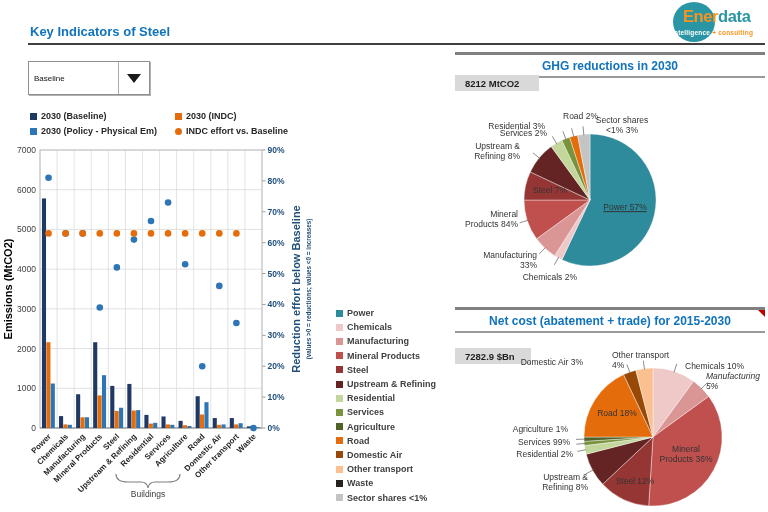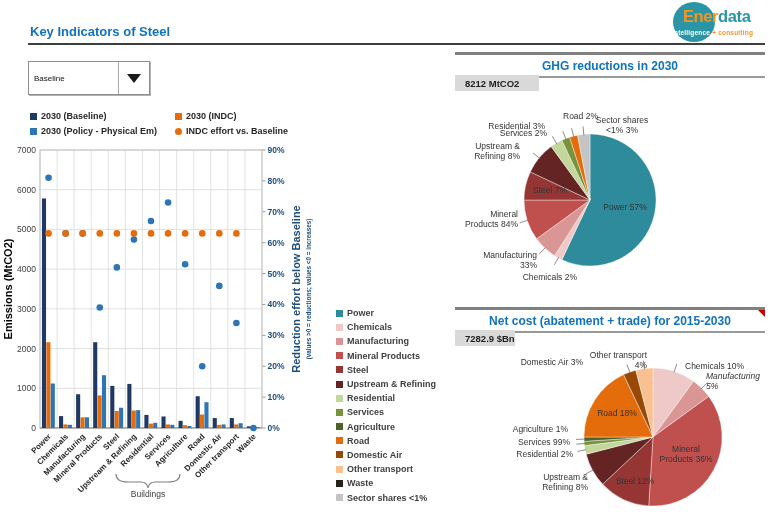--- a/index.html
+++ b/index.html
@@ -314,21 +314,21 @@
       <path d="M135 100 L114.6 37.2 A66 66 0 0 1 122.6 35.2 Z" fill="#E46C0A" stroke="#fff" stroke-width="0.4"></path>
       <line x1="118.8" y1="37.0" x2="116.6" y2="28.3" stroke="#808080" stroke-width="0.9"></line>
       <path d="M135 100 L122.6 35.2 A66 66 0 0 1 135.0 34.0 Z" fill="#C4C4C4" stroke="#fff" stroke-width="0.4"></path>
       <line x1="128.9" y1="35.3" x2="128.0" y2="26.3" stroke="#808080" stroke-width="0.9"></line>
     </svg>
 
   <div class="section-header" style="top:307px">
     <span>Net cost (abatement + trade) for 2015-2030</span>
     <span class="note-marker"></span>
   </div>
-  <div class="value-chip" style="top:330px;width:60px">7282.9 $Bn</div>
+  <div class="value-chip" style="top:348px;width:76px">7282.9 $Bn</div>
   <svg id="pie2-svg" width="313" height="162" viewBox="0 0 313 162">
       <path d="M198 87 L198.0 18.0 A69 69 0 0 1 238.6 31.2 Z" fill="#EFC9C8" stroke="#fff" stroke-width="0.4"></path>
       <line x1="219.0" y1="22.3" x2="221.8" y2="13.8" stroke="#808080" stroke-width="0.9"></line>
       <path d="M198 87 L238.6 31.2 A69 69 0 0 1 253.8 46.4 Z" fill="#D99694" stroke="#fff" stroke-width="0.4"></path>
       <line x1="246.1" y1="38.9" x2="252.4" y2="32.6" stroke="#808080" stroke-width="0.9"></line>
       <path d="M198 87 L253.8 46.4 A69 69 0 0 1 193.7 155.9 Z" fill="#C0504D" stroke="#fff" stroke-width="0.4"></path>
       <path d="M198 87 L193.7 155.9 A69 69 0 0 1 147.7 134.2 Z" fill="#963634" stroke="#fff" stroke-width="0.4"></path>
       <path d="M198 87 L147.7 134.2 A69 69 0 0 1 131.2 104.2 Z" fill="#632423" stroke="#fff" stroke-width="0.4"></path>
       <line x1="138.4" y1="119.8" x2="130.5" y2="124.1" stroke="#808080" stroke-width="0.9"></line>
       <path d="M198 87 L131.2 104.2 A69 69 0 0 1 129.5 95.6 Z" fill="#C3D69B" stroke="#fff" stroke-width="0.4"></path>
@@ -338,36 +338,36 @@
       <path d="M198 87 L129.1 91.3 A69 69 0 0 1 129.0 87.0 Z" fill="#4F6228" stroke="#fff" stroke-width="0.4"></path>
       <line x1="130.0" y1="89.1" x2="121.0" y2="89.4" stroke="#808080" stroke-width="0.9"></line>
       <path d="M198 87 L129.0 87.0 A69 69 0 0 1 168.6 24.6 Z" fill="#E46C0A" stroke="#fff" stroke-width="0.4"></path>
       <path d="M198 87 L168.6 24.6 A69 69 0 0 1 180.8 20.2 Z" fill="#984807" stroke="#fff" stroke-width="0.4"></path>
       <line x1="175.0" y1="23.0" x2="171.9" y2="14.6" stroke="#808080" stroke-width="0.9"></line>
       <path d="M198 87 L180.8 20.2 A69 69 0 0 1 198.0 18.0 Z" fill="#FAC090" stroke="#fff" stroke-width="0.4"></path>
       <line x1="189.5" y1="19.5" x2="188.3" y2="10.6" stroke="#808080" stroke-width="0.9"></line>
     </svg>
 
   <div class="pie-labels" id="pie-labels">
-      <div class="pie-label" style="left: 625px; top: 208px; width: 62px; text-align: center; transform: translate(-50%, -50%);">Power 57%</div>
+      <div class="pie-label" style="left: 625px; top: 208px; width: 62px; text-align: center; transform: translate(-50%, -50%); text-decoration: underline;">Power 57%</div>
       <div class="pie-label" style="left: 577px; top: 278px; width: 62px; text-align: right; transform: translate(-100%, -50%);">Chemicals 2%</div>
       <div class="pie-label" style="left: 537px; top: 261px; width: 62px; text-align: right; transform: translate(-100%, -50%);">Manufacturing 33%</div>
       <div class="pie-label" style="left: 518px; top: 220px; width: 62px; text-align: right; transform: translate(-100%, -50%);">Mineral Products 84%</div>
       <div class="pie-label" style="left: 550px; top: 191px; width: 62px; text-align: center; transform: translate(-50%, -50%);">Steel 7%</div>
       <div class="pie-label" style="left: 520px; top: 152px; width: 62px; text-align: right; transform: translate(-100%, -50%);">Upstream &amp; Refining 8%</div>
       <div class="pie-label" style="left: 545px; top: 127px; width: 70px; text-align: right; transform: translate(-100%, -50%);">Residential 3%</div>
       <div class="pie-label" style="left: 547px; top: 134px; width: 70px; text-align: right; transform: translate(-100%, -50%);">Services 2%</div>
       <div class="pie-label" style="left: 594px; top: 117px; width: 62px; text-align: left; transform: translate(-50%, -50%);">Road 2%</div>
       <div class="pie-label" style="left: 622px; top: 126px; width: 62px; text-align: center; transform: translate(-50%, -50%);">Sector shares &lt;1% 3%</div>
       <div class="pie-label" style="left: 685px; top: 367px; width: 70px; text-align: left; transform: translate(0px, -50%);">Chemicals 10%</div>
       <div class="pie-label" style="left: 706px; top: 382px; width: 62px; text-align: left; transform: translate(0px, -50%); font-style: italic;">Manufacturing 5%</div>
       <div class="pie-label" style="left: 686px; top: 455px; width: 62px; text-align: center; transform: translate(-50%, -50%);">Mineral Products 36%</div>
       <div class="pie-label" style="left: 635px; top: 482px; width: 62px; text-align: center; transform: translate(-50%, -50%);">Steel 12%</div>
       <div class="pie-label" style="left: 588px; top: 483px; width: 62px; text-align: right; transform: translate(-100%, -50%);">Upstream &amp; Refining 8%</div>
       <div class="pie-label" style="left: 573px; top: 455px; width: 70px; text-align: right; transform: translate(-100%, -50%);">Residential 2%</div>
       <div class="pie-label" style="left: 570px; top: 443px; width: 70px; text-align: right; transform: translate(-100%, -50%);">Services 99%</div>
       <div class="pie-label" style="left: 568px; top: 430px; width: 70px; text-align: right; transform: translate(-100%, -50%);">Agriculture 1%</div>
       <div class="pie-label" style="left: 617px; top: 414px; width: 62px; text-align: center; transform: translate(-50%, -50%);">Road 18%</div>
       <div class="pie-label" style="left: 583px; top: 363px; width: 72px; text-align: right; transform: translate(-100%, -50%);">Domestic Air 3%</div>
-      <div class="pie-label" style="left: 616px; top: 361px; width: 62px; text-align: right; transform: translate(-50%, -50%);">Other transport 4%</div>
+      <div class="pie-label" style="left: 643px; top: 361px; width: 62px; text-align: left; transform: translate(-50%, -50%);">Other transport 4%</div>
     </div>
 
 </div>
 
 </body></html>

